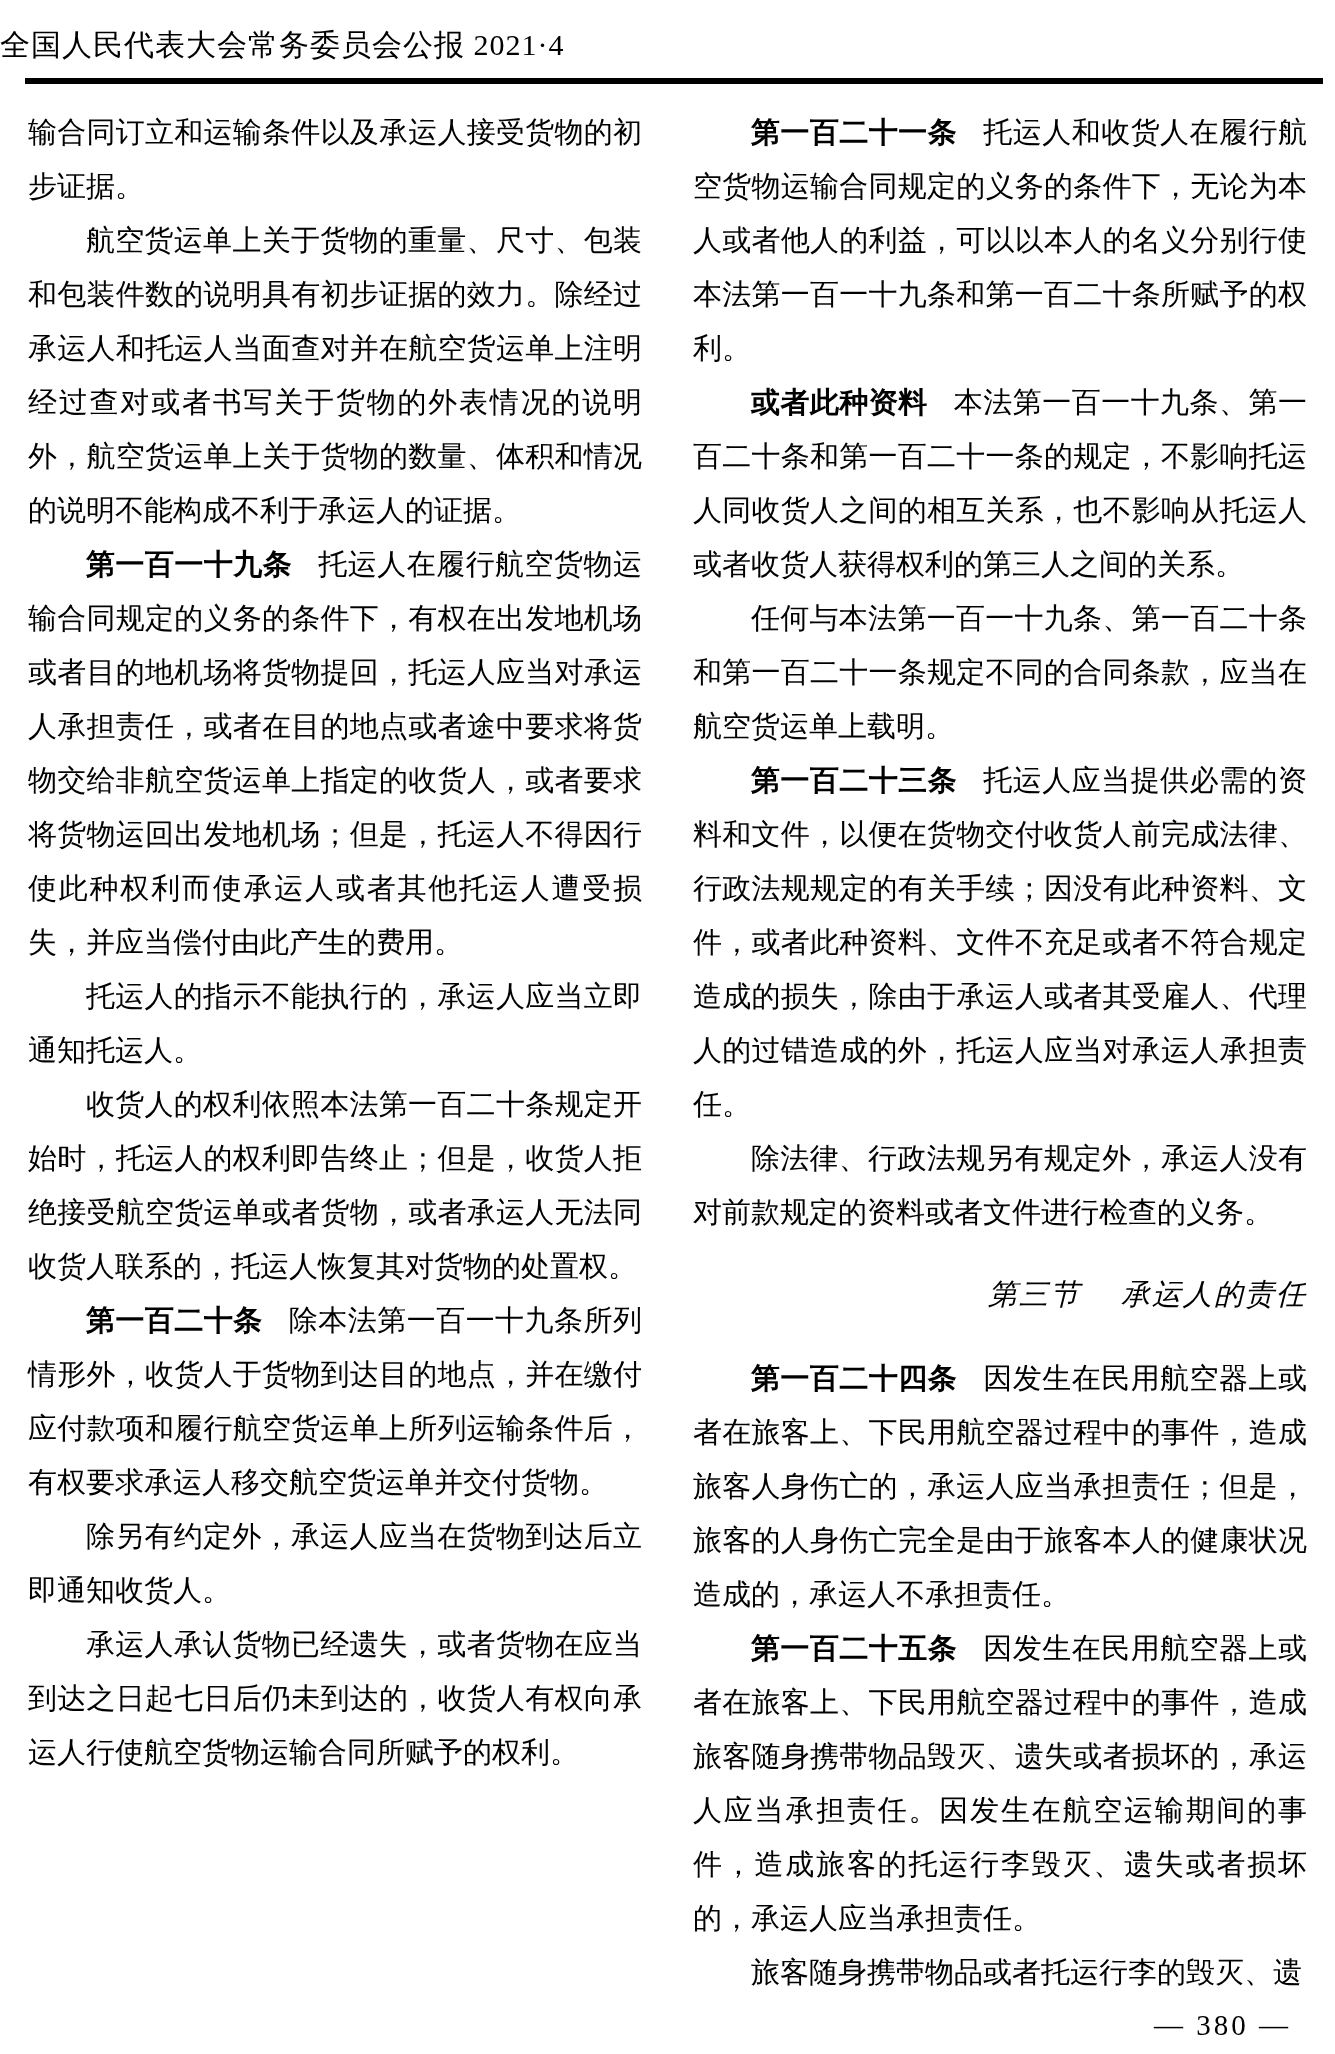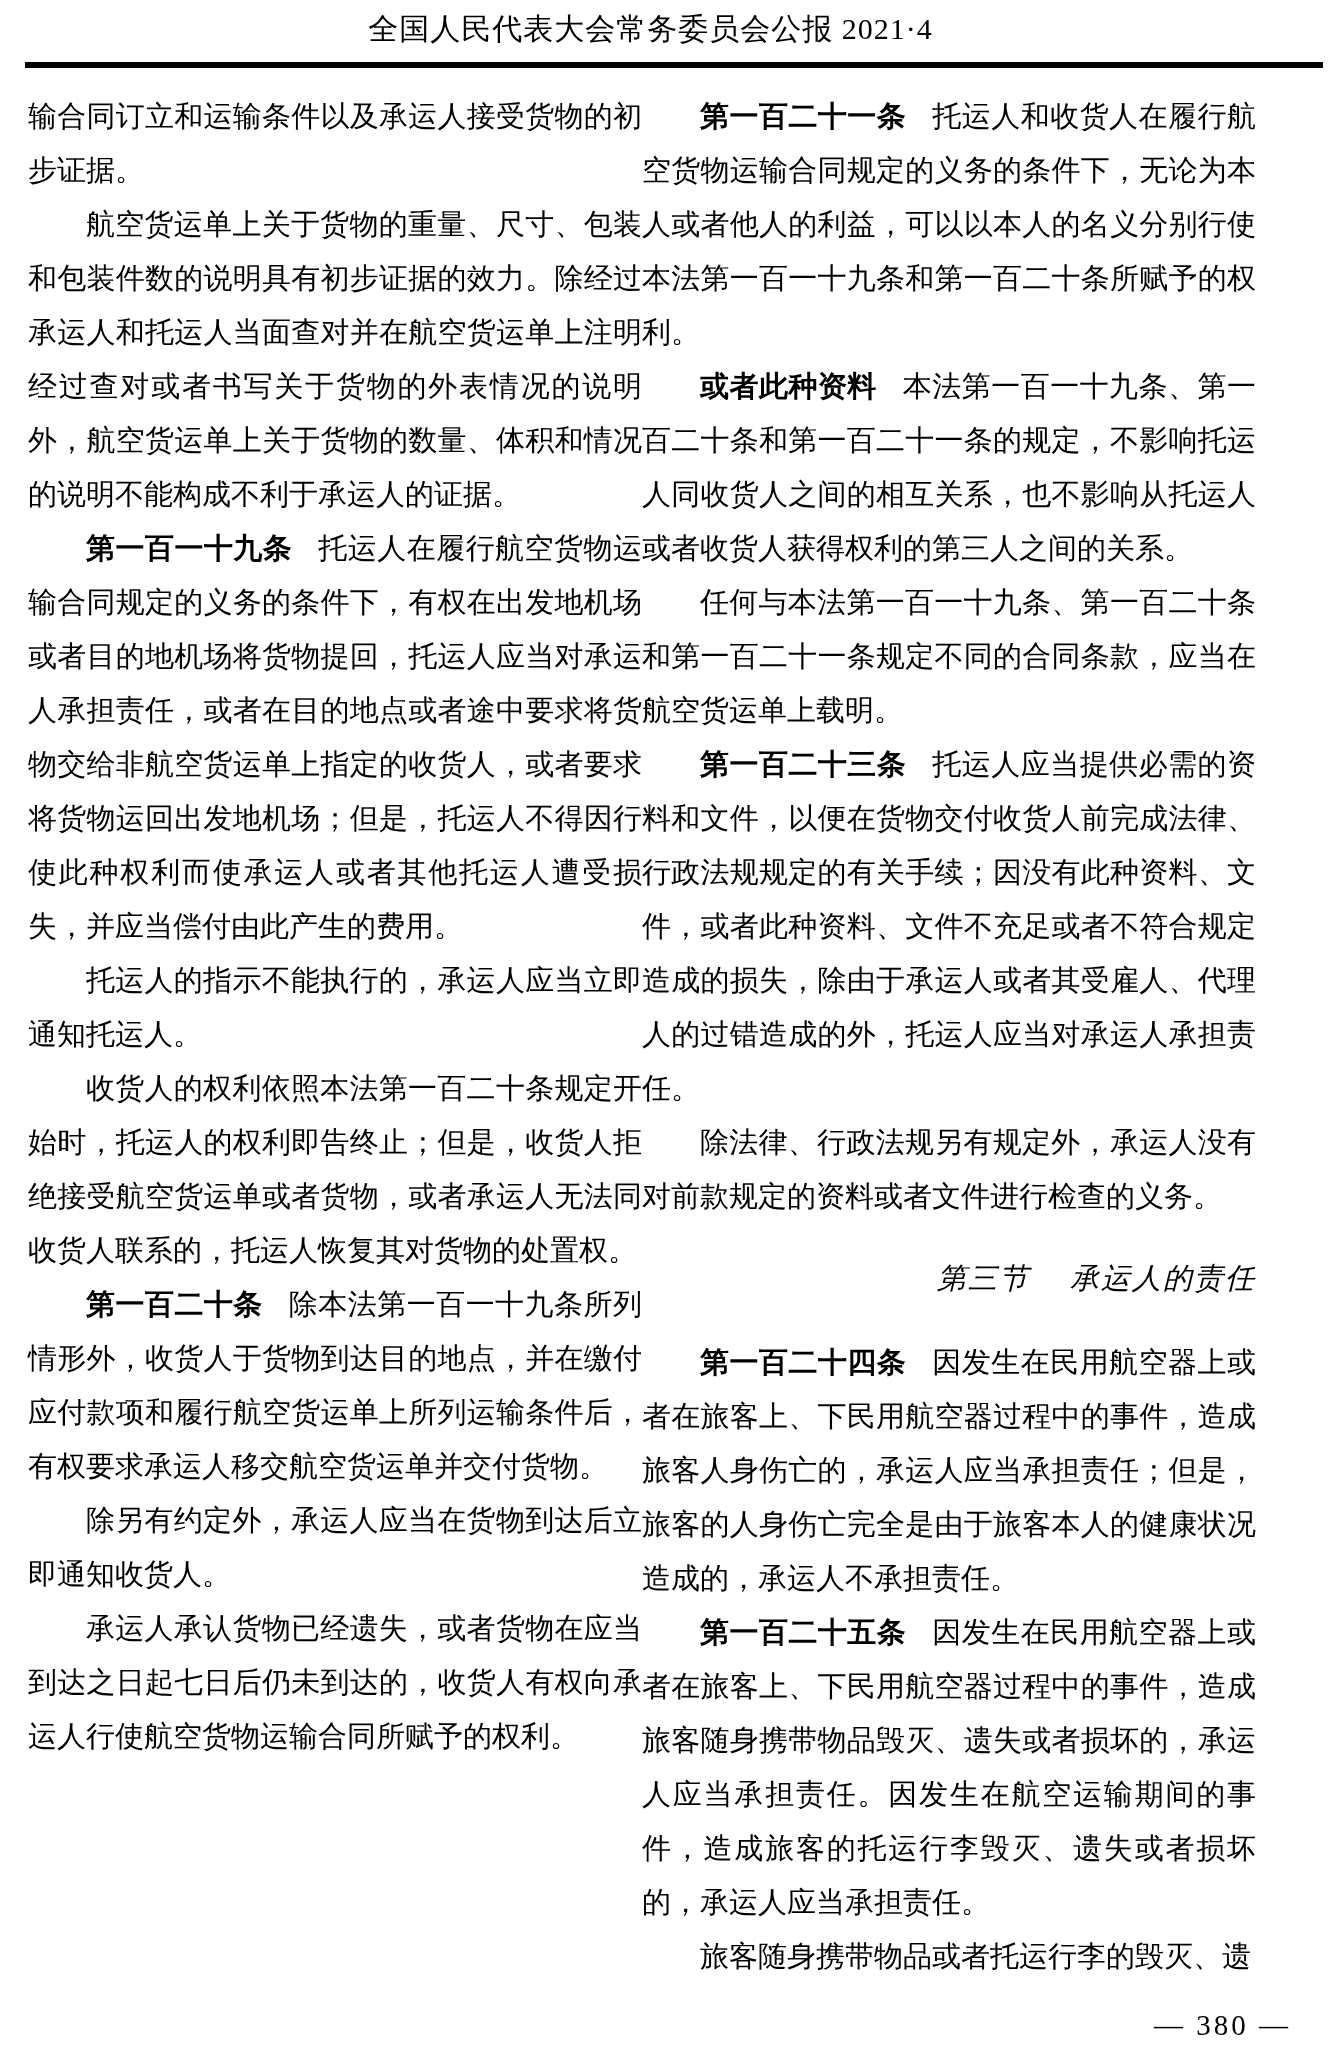--- a/index.html
+++ b/index.html
@@ -7,35 +7,36 @@
     position: relative;
     width: 1335px;
     height: 2054px;
     margin: 0 auto;
     background: #ffffff;
     color: #000000;
     font-family: "Liberation Serif", "DejaVu Serif", serif;
     overflow: hidden;
   }
   .page-header {
-    padding: 12px 34px 0 0;
-    text-align: center;
+    padding: 28px 34px 0 0;
+    text-align: left;
   }
   .header-title {
     font-size: 30px;
     line-height: 34px;
     letter-spacing: 1px;
   }
   .header-rule {
     height: 6px;
     background: #000;
     margin: 16px 12px 0 25px;
   }
   .columns {
     display: flex;
+    gap: 51px;
     padding: 21px 28px 0 28px;
   }
   .col {
     width: 614px;
     font-size: 29px;
     line-height: 54px;
     text-align: justify;
     text-justify: inter-character;
     word-break: break-all;
   }

